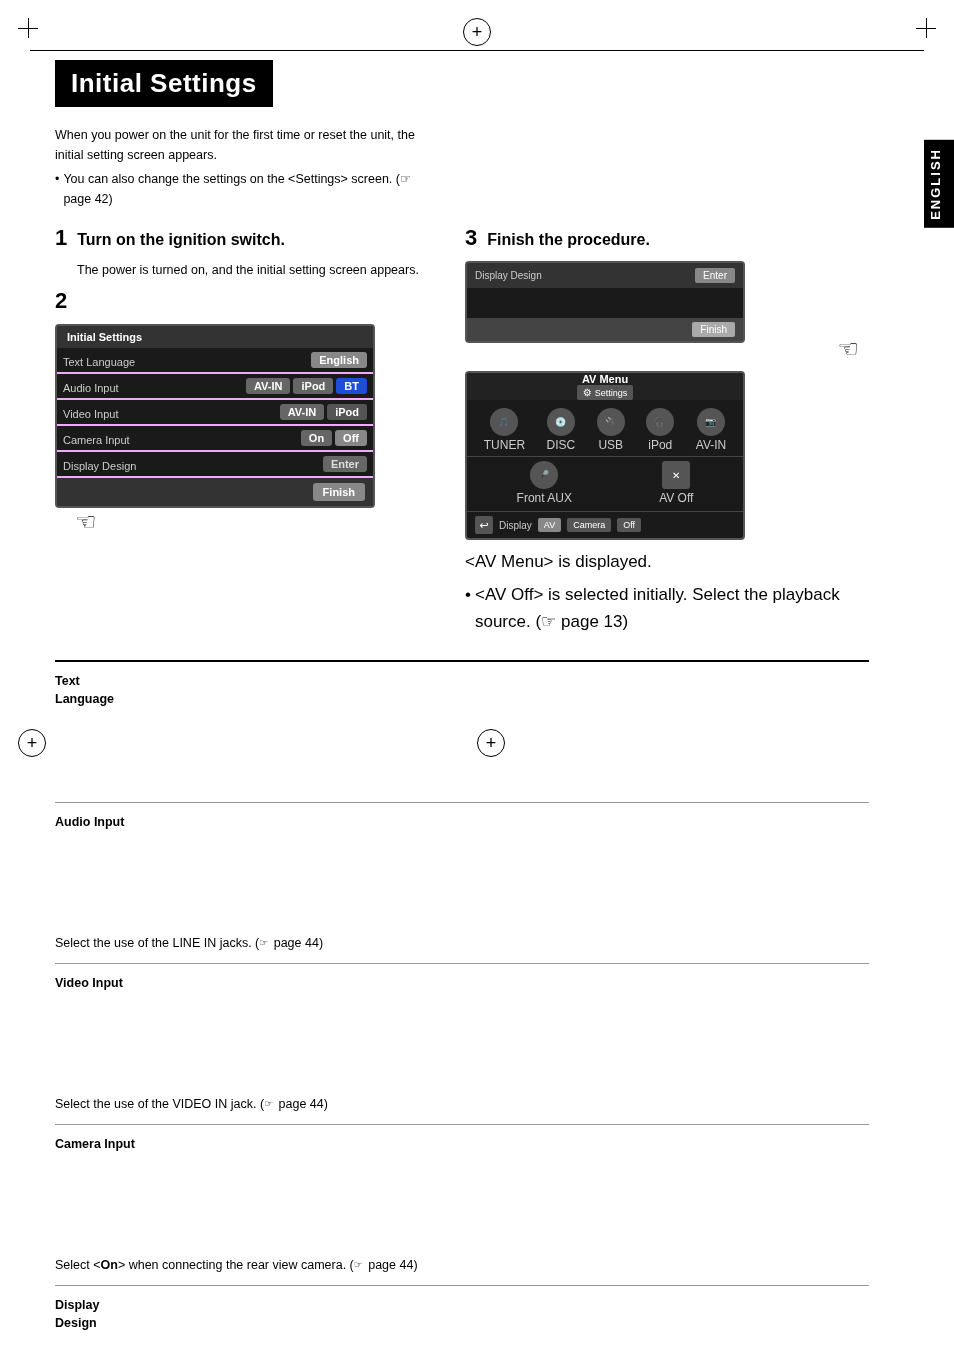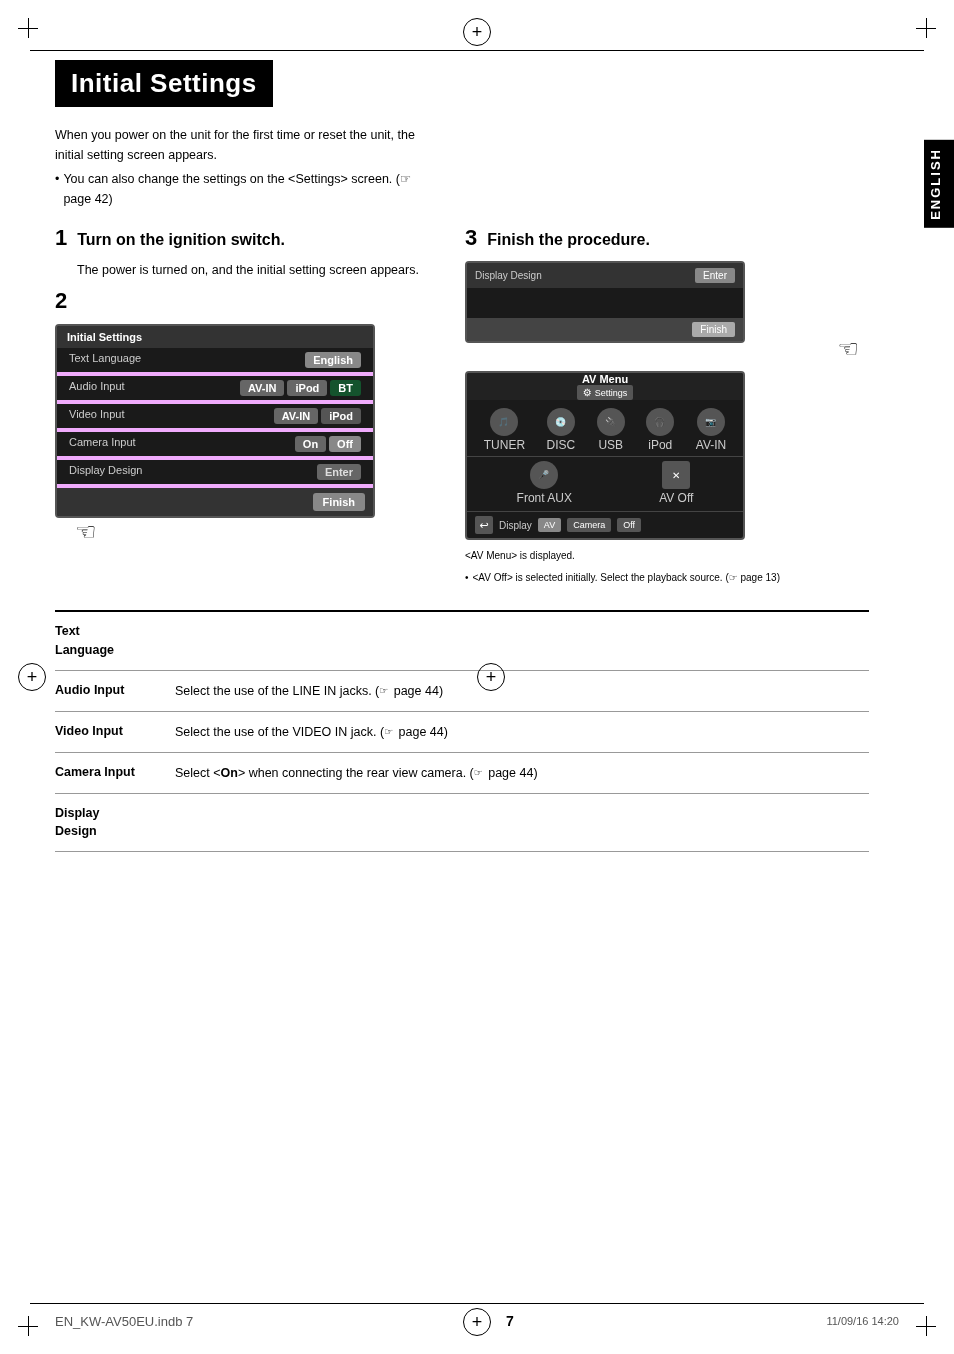--- a/index.html
+++ b/index.html
@@ -159,23 +159,23 @@
       background: #333;
       color: #fff;
       font-size: 11px;
       font-weight: bold;
       padding: 5px 10px;
       text-align: left;
     }
 
     .screen-row {
       display: flex;
-      align-items: flex-start;
-      border-bottom: 4px solid #f0abfc;
-      padding: 4px 12px;
+      align-items: flex-end;
+      border-bottom: 2px solid #f0abfc;
+      padding: 4px 6px;
     }
     .screen-row:last-of-type { border-bottom: none; }
 
     .screen-row-label {
       color: #ccc;
       font-size: 11px;
       flex: 1;
     }
     .screen-row-value {
       color: #fff;
@@ -317,34 +317,35 @@
     }
     .av-btn.selected { background: #888; }
     .av-back {
       width: 18px; height: 18px; background: #555;
       display: flex; align-items: center; justify-content: center;
       border-radius: 2px; color: #fff; font-size: 11px;
     }
 
     
     .step3-text {
-      font-size: 10px;
+      font-size: 17px;
       line-height: 1.6;
       margin-top: 8px;
     }
 
     
     .table-section {
       margin-top: 24px;
       border-top: 2px solid #000;
     }
     .table-row {
       display: flex;
       border-bottom: 1px solid #999;
       padding: 10px 0;
+      flex-direction: column;
     }
     .table-term {
       flex: 0 0 120px;
       font-size: 12.5px;
       font-weight: bold;
       line-height: 1.5;
       padding-right: 10px;
     }
     .table-def {
       flex: 1;
@@ -436,21 +437,21 @@
 
         <div class="screen-row">
           <span class="screen-row-label">Text Language</span>
           <span class="screen-row-value active">English</span>
         </div>
 
         <div class="screen-row">
           <span class="screen-row-label">Audio Input</span>
           <span class="screen-row-value" style="background:#666;">AV-IN</span>
           <span class="screen-row-value" style="background:#666;margin-left:3px;">iPod</span>
-          <span class="screen-row-value" style="background:#14532d;margin-left:3px;">BT</span>
+          <span class="screen-row-value" style="background:#1d4ed8;margin-left:3px;">BT</span>
         </div>
 
         <div class="screen-row">
           <span class="screen-row-label">Video Input</span>
           <span class="screen-row-value" style="background:#666;">AV-IN</span>
           <span class="screen-row-value" style="background:#555;margin-left:3px;">iPod</span>
         </div>
 
         <div class="screen-row">
           <span class="screen-row-label">Camera Input</span>

